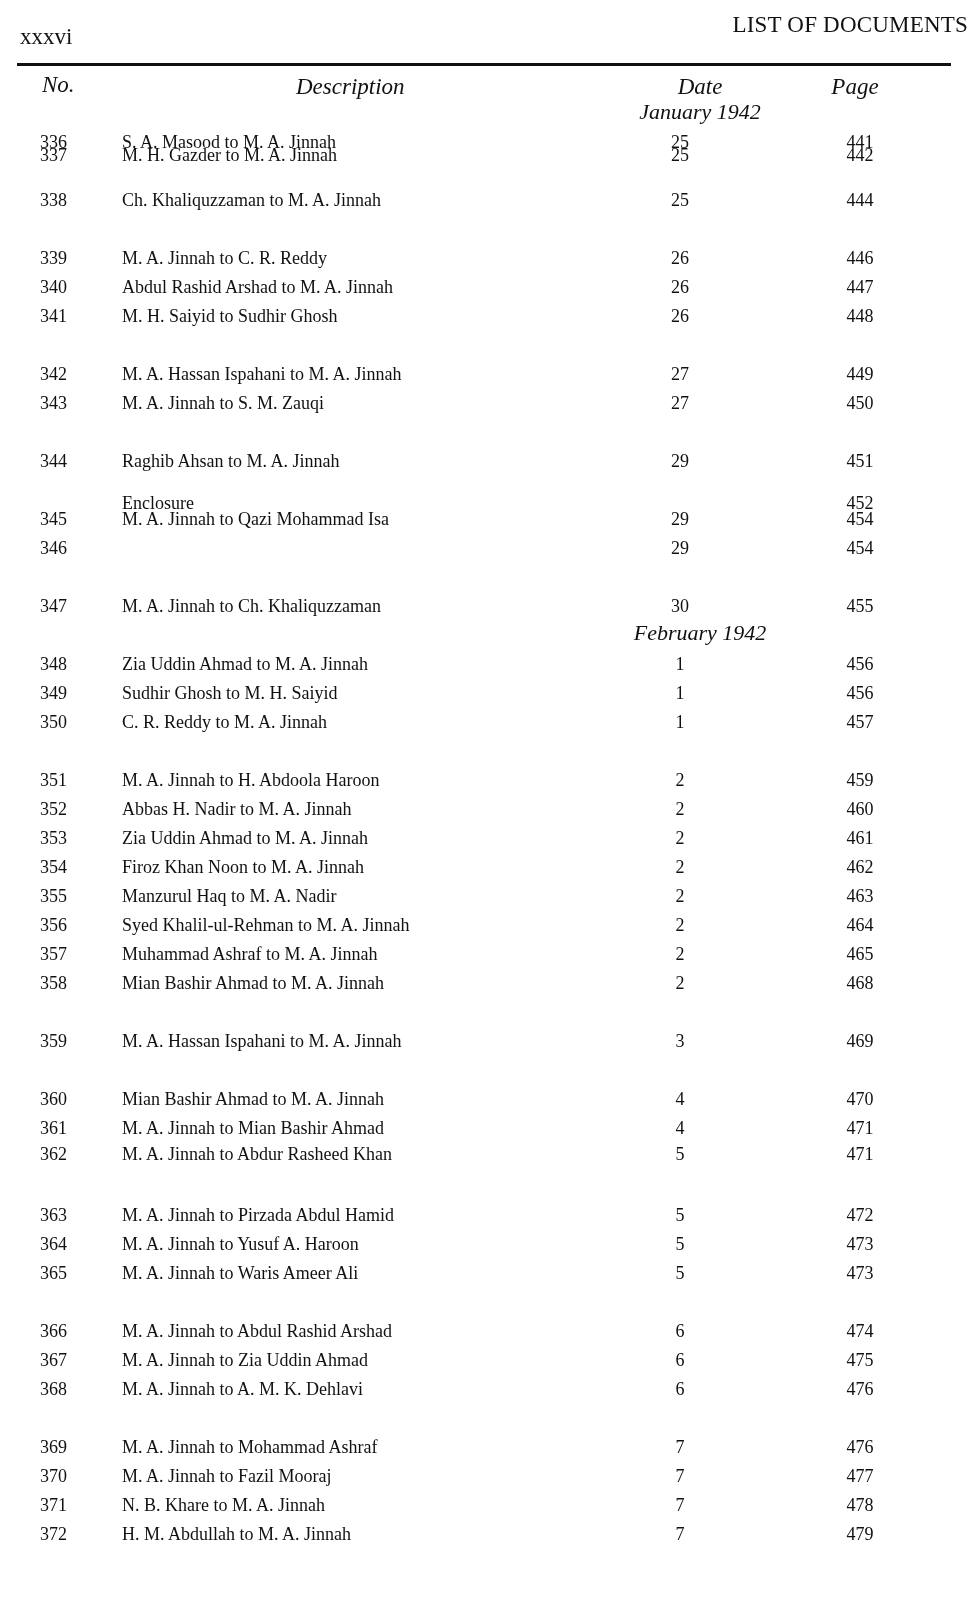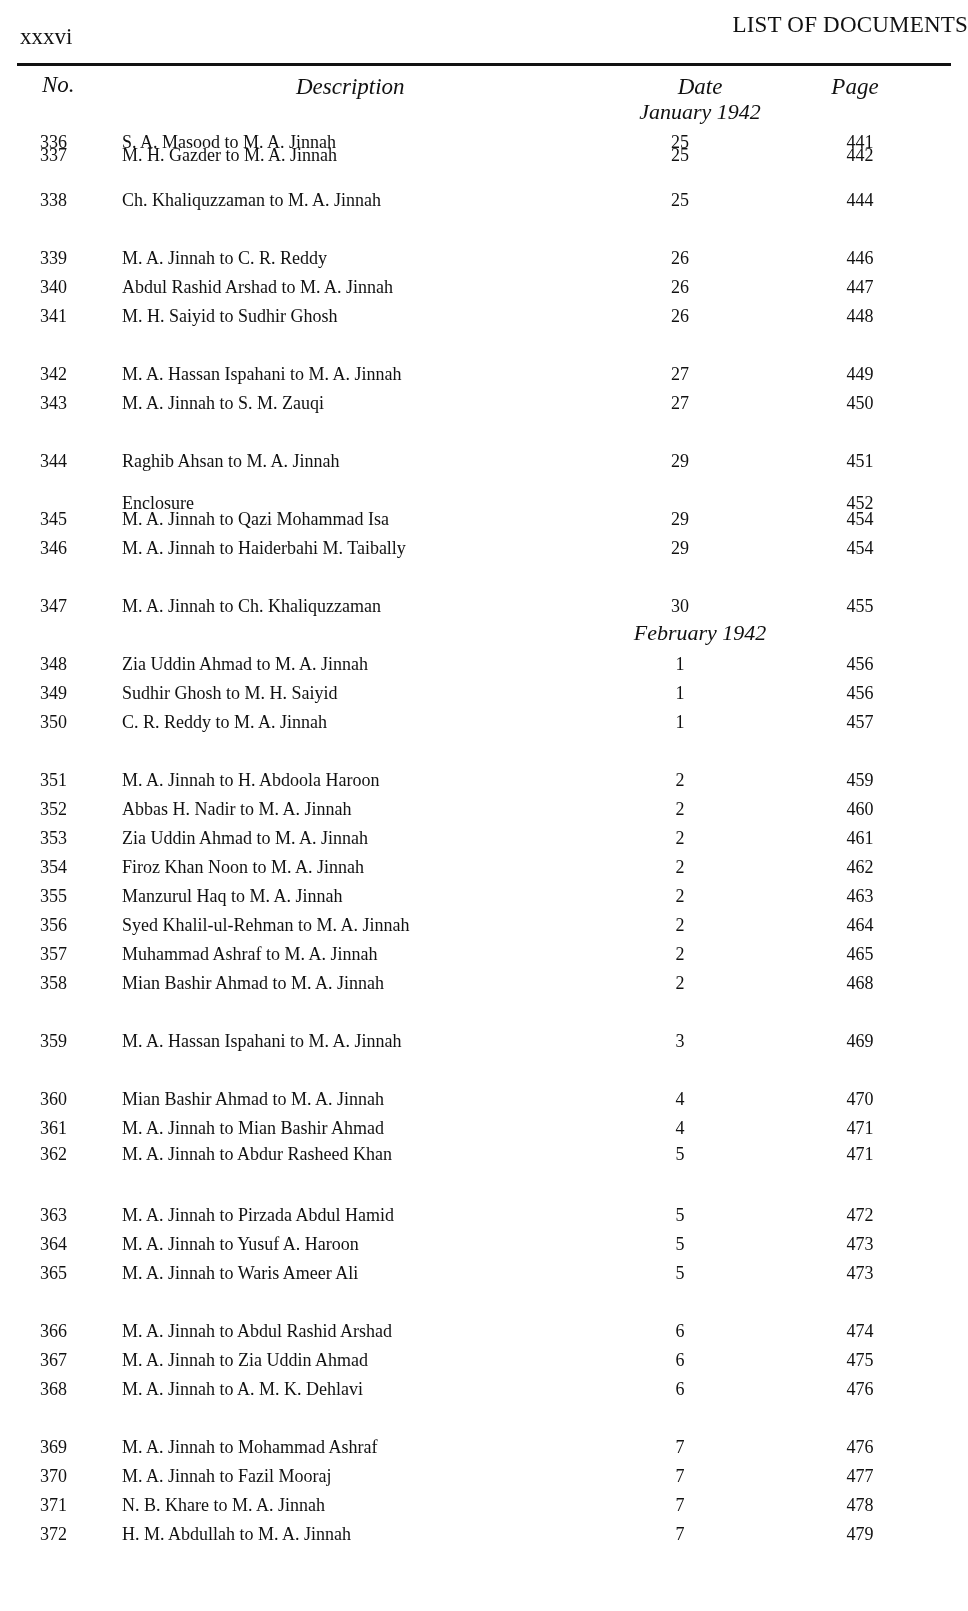--- a/index.html
+++ b/index.html
@@ -101,21 +101,20 @@
       <span class="c-page">452</span>
     </div>
     <div class="row" style="top: 504px;">
       <span class="c-no">345</span>
       <span class="c-desc">M. A. Jinnah to Qazi Mohammad Isa</span>
       <span class="c-date">29</span>
       <span class="c-page">454</span>
     </div>
     <div class="row" style="top: 533px;">
       <span class="c-no">346</span>
-      <span class="c-desc">M. A. Jinnah to Haiderbahi M. Taibally</span>
       <span class="c-date">29</span>
       <span class="c-page">454</span>
     </div>
     <div class="row" style="top: 591px;">
       <span class="c-no">347</span>
       <span class="c-desc">M. A. Jinnah to Ch. Khaliquzzaman</span>
       <span class="c-date">30</span>
       <span class="c-page">455</span>
     </div>
     <div class="row" style="top: 649px;">
@@ -155,21 +154,21 @@
       <span class="c-page">461</span>
     </div>
     <div class="row" style="top: 852px;">
       <span class="c-no">354</span>
       <span class="c-desc">Firoz Khan Noon to M. A. Jinnah</span>
       <span class="c-date">2</span>
       <span class="c-page">462</span>
     </div>
     <div class="row" style="top: 881px;">
       <span class="c-no">355</span>
-      <span class="c-desc">Manzurul Haq to M. A. Jinnah</span>
+      <span class="c-desc">Manzurul Haq to M. A. Nadir</span>
       <span class="c-date">2</span>
       <span class="c-page">463</span>
     </div>
     <div class="row" style="top: 910px;">
       <span class="c-no">356</span>
       <span class="c-desc">Syed Khalil-ul-Rehman to M. A. Jinnah</span>
       <span class="c-date">2</span>
       <span class="c-page">464</span>
     </div>
     <div class="row" style="top: 939px;">

